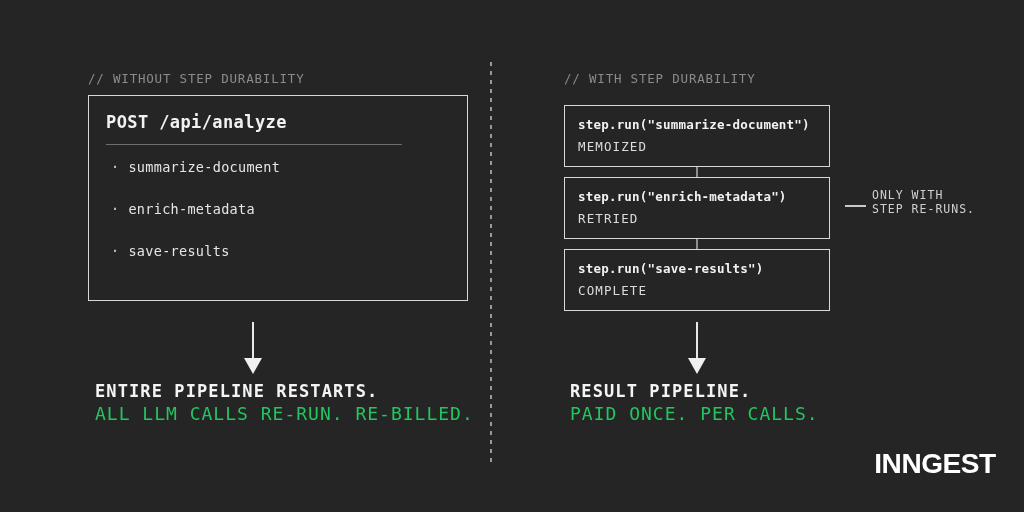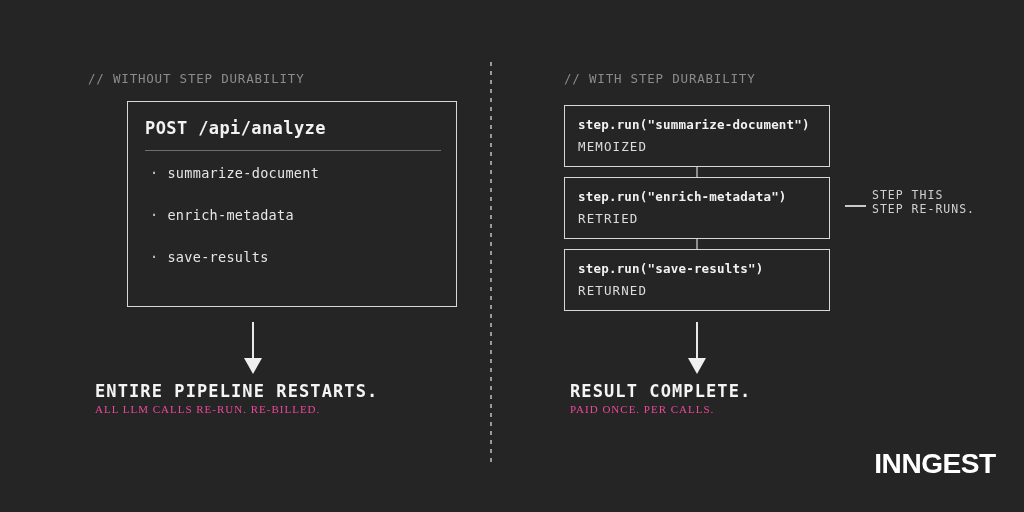--- a/index.html
+++ b/index.html
@@ -30,24 +30,23 @@
 
   
   .panel {
     position: absolute;
     border: 1.5px solid #d8d8d8;
     box-sizing: border-box;
     background: transparent;
   }
   #left-panel {
     left: 88px;
-    top: 101px;
-    width: 330px;
+    top: 95px;
+    width: 380px;
     height: 206px;
-    margin-left: 39px;
   }
   #endpoint-title {
     position: absolute;
     left: 17px;
     top: 16px;
     font-size: 17px;
     font-weight: bold;
     color: #f2f2f2;
     letter-spacing: 0.4px;
     white-space: nowrap;
@@ -182,25 +181,24 @@
   .outcome-primary {
     position: absolute;
     font-size: 17px;
     font-weight: bold;
     color: #f4f4f4;
     letter-spacing: 1.1px;
     white-space: nowrap;
   }
   .outcome-secondary {
     position: absolute;
-    font-size: 11px;
-    color: #ec4899;
+    font-size: 18px;
+    color: #22c55e;
     letter-spacing: 1px;
     white-space: nowrap;
-    font-family: Liberation Serif, serif;
   }
   #outcome-left-primary    { left: 95px;  top: 381px; }
   #outcome-left-secondary  { left: 95px;  top: 403px; }
   #outcome-right-primary   { left: 570px; top: 381px; }
   #outcome-right-secondary { left: 570px; top: 403px; }
 
   
   #logo {
     position: absolute;
     right: 28px;
@@ -255,30 +253,30 @@
   <div class="connector" id="connector-0"></div>
 
   <div class="step-box" id="step-box-1">
     <div class="step-call">step.run("enrich-metadata")</div>
     <div class="step-status">RETRIED</div>
   </div>
   <div class="connector" id="connector-1"></div>
 
   <div class="step-box" id="step-box-2">
     <div class="step-call">step.run("save-results")</div>
-    <div class="step-status">RETURNED</div>
+    <div class="step-status">COMPLETE</div>
   </div>
 
   <div id="annotation-dash"></div>
-  <div class="annotation-line" id="annotation-line-0">STEP THIS</div>
+  <div class="annotation-line" id="annotation-line-0">ONLY WITH</div>
   <div class="annotation-line" id="annotation-line-1">STEP RE-RUNS.</div>
 
   <div class="arrow" id="arrow-right">
     <div class="shaft"></div>
     <div class="head"></div>
   </div>
 
-  <div class="outcome-primary" id="outcome-right-primary">RESULT COMPLETE.</div>
+  <div class="outcome-primary" id="outcome-right-primary">RESULT PIPELINE.</div>
   <div class="outcome-secondary" id="outcome-right-secondary">PAID ONCE. PER CALLS.</div>
 
   <div id="logo">INNGEST</div>
 
 </div>
 
 </body></html>

